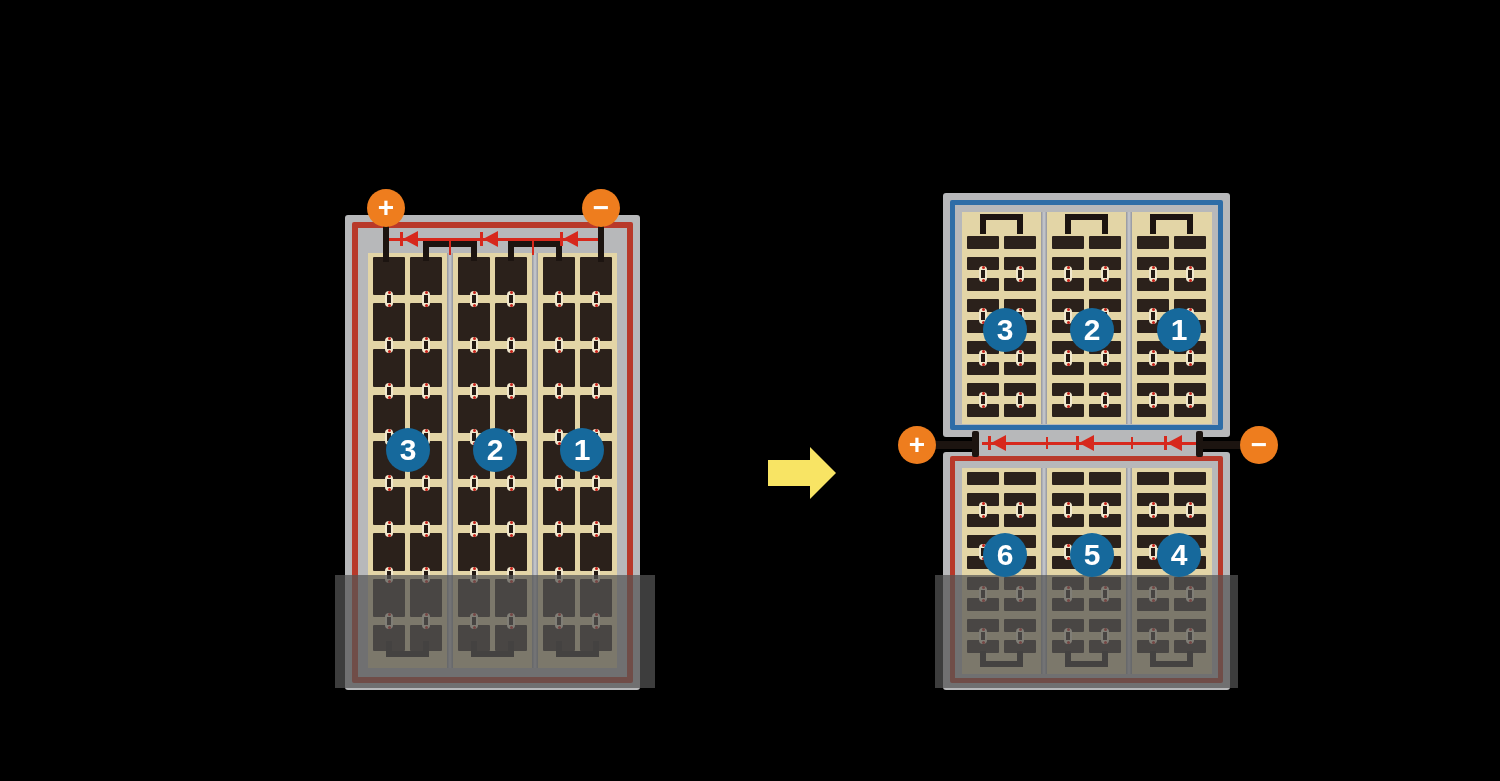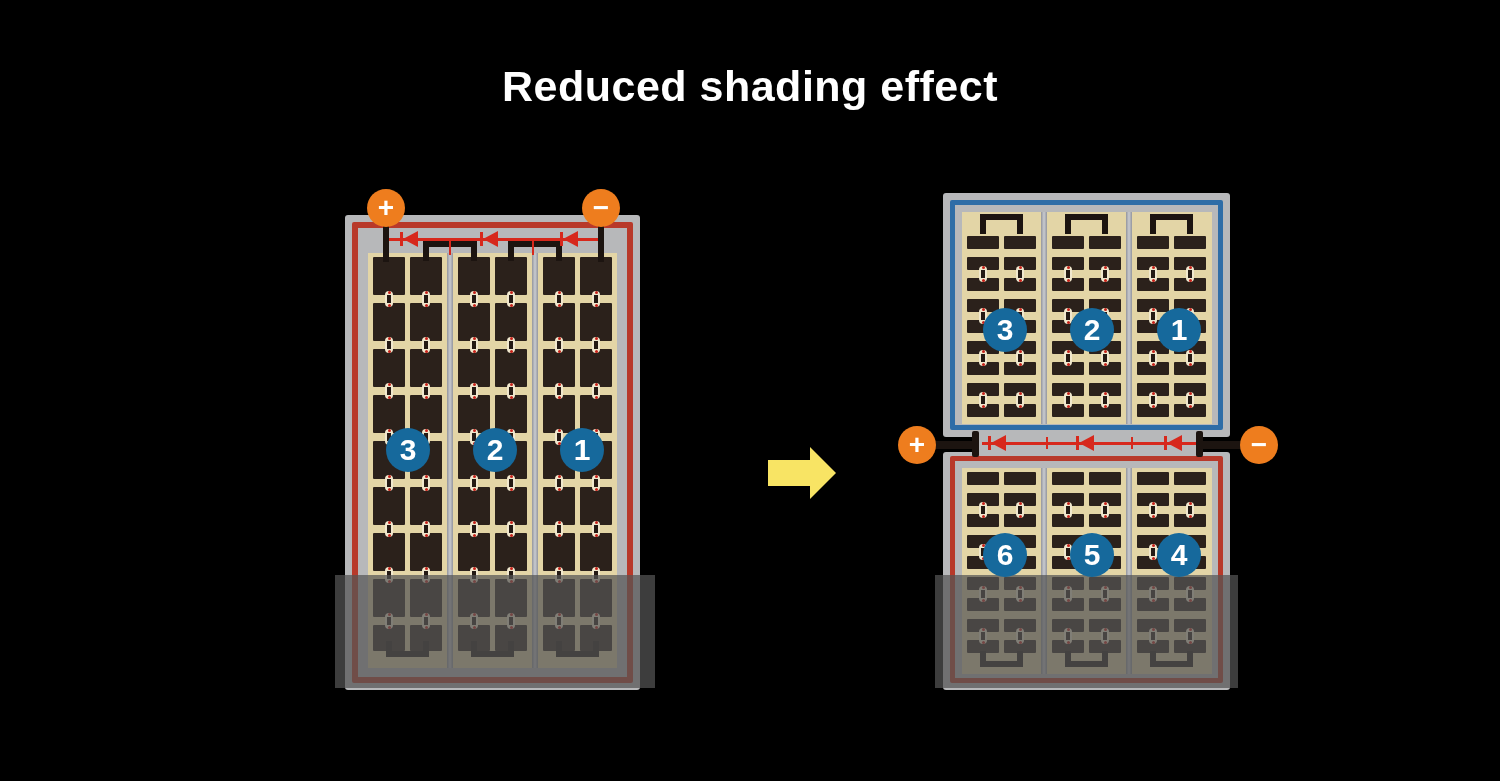--- a/index.html
+++ b/index.html
@@ -45,21 +45,20 @@
   .arrow-shaft { position:absolute; background:var(--yellow,#f8e464); z-index:5; }
   .arrow-head  { position:absolute; width:0; height:0; z-index:5;
                  border-left:26px solid var(--yellow,#f8e464);
                  border-top:26px solid transparent; border-bottom:26px solid transparent; }
 </style>
 </head>
 <body>
 
 <div class="stage" id="stage">
 
-  <div class="title">Reduced shading effect</div>
 
   <div class="panel" style="left:345px;top:215px;width:295px;height:475px;">
     <div class="frame red" style="left:7px;top:7px;right:7px;bottom:7px;"></div>
     <div class="tan" id="leftGrid" style="left:23px;top:38px;right:23px;bottom:22px;">
         <div class="sep" style="left: 79px;"></div>
         <div class="sep" style="left: 164px;"></div>
         <div class="cell" style="left: 5px; top: 4px; width: 32px; height: 38px;"></div>
         <div class="cell" style="left: 5px; top: 50px; width: 32px; height: 38px;"></div>
         <div class="cell" style="left: 5px; top: 96px; width: 32px; height: 38px;"></div>
         <div class="cell" style="left: 5px; top: 142px; width: 32px; height: 38px;"></div>

